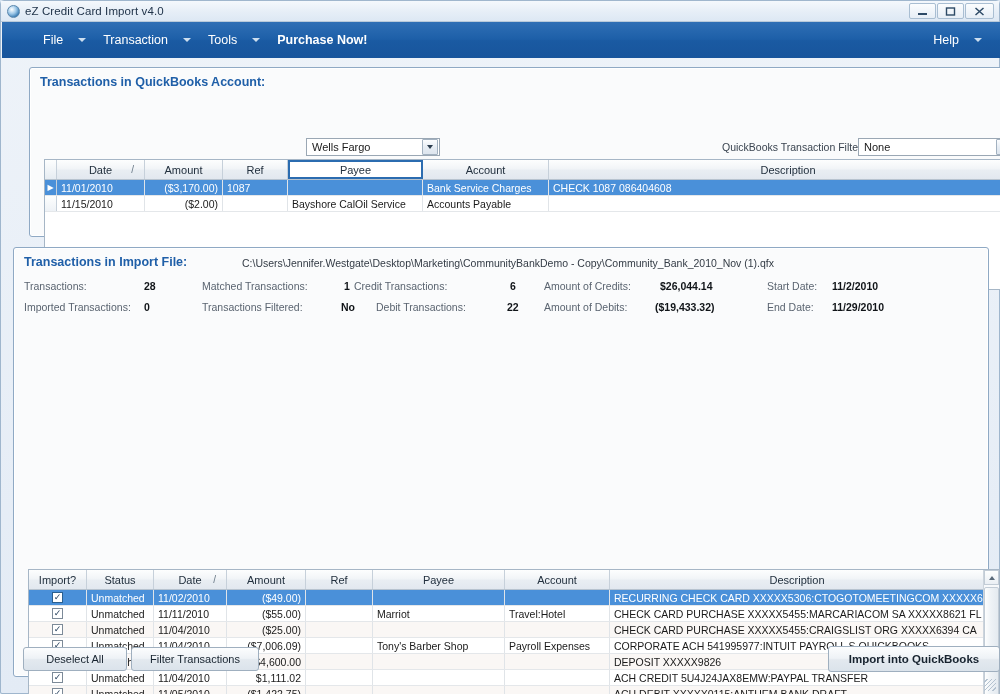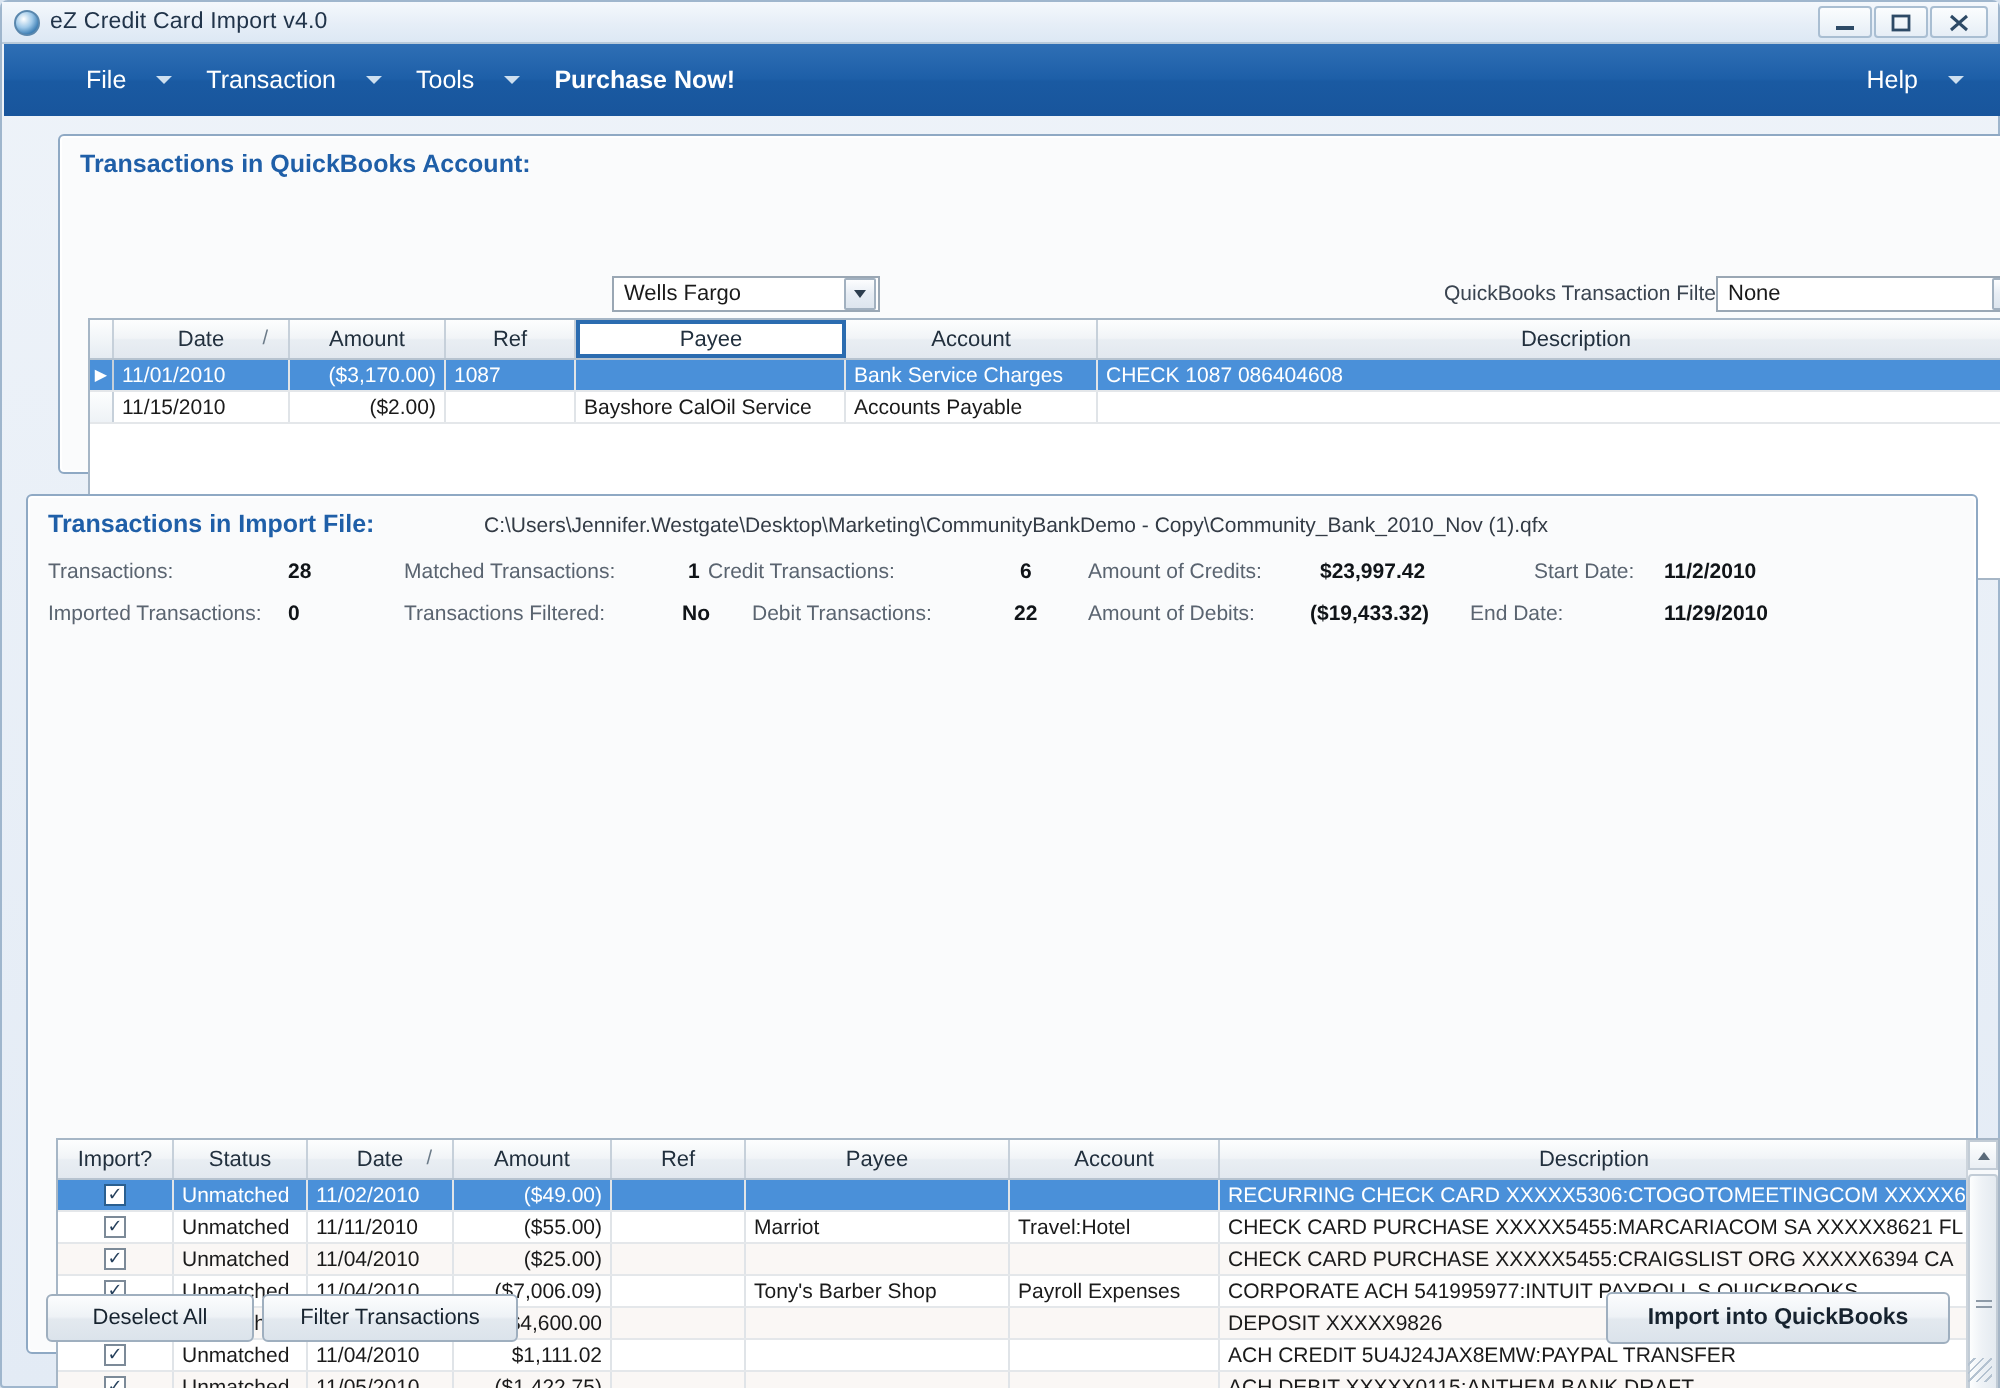--- a/index.html
+++ b/index.html
@@ -220,21 +220,21 @@
   }
 
   
   .btn {
     position: absolute; height: 24px;
     background: linear-gradient(180deg,#fcfdfe 0%,#eef2f6 47%,#e3e9ef 53%,#dbe3eb 100%);
     border: 1px solid #9fafbf; border-radius: 3px;
     display: flex; align-items: center; justify-content: center;
     font-size: 11px; color: #17232f; white-space: nowrap;
   }
-  .btn.primary { font-weight: bold; font-size: 11.5px; }
+  .btn.primary { font-weight: bold; font-size: 11.5px; margin-left: 25px; }
   #btn-deselect { left: 22px; top: 646px; width: 104px; }
   #btn-filter   { left: 130px; top: 646px; width: 128px; }
   #btn-import   { left: 802px; top: 645px; width: 172px; height: 26px; }
 
   .resize-grip {
     position: absolute; right: 3px; bottom: 2px; width: 12px; height: 12px;
     background:
       repeating-linear-gradient(135deg, transparent 0 2px, #b4c2d0 2px 3px);
   }
 </style>
@@ -356,33 +356,33 @@
     <div class="panel-title">Transactions in Import File:</div>
     <div class="filepath">C:\Users\Jennifer.Westgate\Desktop\Marketing\CommunityBankDemo - Copy\Community_Bank_2010_Nov (1).qfx</div>
 
     <div class="stat-lbl" style="left:10px;  top:32px">Transactions:</div>
     <div class="stat-val" style="left:130px; top:32px">28</div>
     <div class="stat-lbl" style="left:188px; top:32px">Matched Transactions:</div>
     <div class="stat-val" style="left:330px; top:32px">1</div>
     <div class="stat-lbl" style="left:340px; top:32px">Credit Transactions:</div>
     <div class="stat-val" style="left:496px; top:32px">6</div>
     <div class="stat-lbl" style="left:530px; top:32px">Amount of Credits:</div>
-    <div class="stat-val" style="left:646px; top:32px">$23,997.42</div>
+    <div class="stat-val" style="left:646px; top:32px">$26,044.14</div>
     <div class="stat-lbl" style="left:753px; top:32px">Start Date:</div>
     <div class="stat-val" style="left:818px; top:32px">11/2/2010</div>
 
     <div class="stat-lbl" style="left:10px;  top:53px">Imported Transactions:</div>
     <div class="stat-val" style="left:130px; top:53px">0</div>
     <div class="stat-lbl" style="left:188px; top:53px">Transactions Filtered:</div>
     <div class="stat-val" style="left:327px; top:53px">No</div>
     <div class="stat-lbl" style="left:362px; top:53px">Debit Transactions:</div>
     <div class="stat-val" style="left:493px; top:53px">22</div>
     <div class="stat-lbl" style="left:530px; top:53px">Amount of Debits:</div>
     <div class="stat-val" style="left:641px; top:53px">($19,433.32)</div>
-    <div class="stat-lbl" style="left:721px; top:53px">End Date:</div>
+    <div class="stat-lbl" style="left:753px; top:53px">End Date:</div>
     <div class="stat-val" style="left:818px; top:53px">11/29/2010</div>
 
     <div class="grid" id="imp-grid">
       <div class="ghead">
         <div class="gh" style="width:58px">
             <span>Import?</span>
           </div>
         <div class="gh" style="width:67px">
             <span>Status</span>
           </div>

